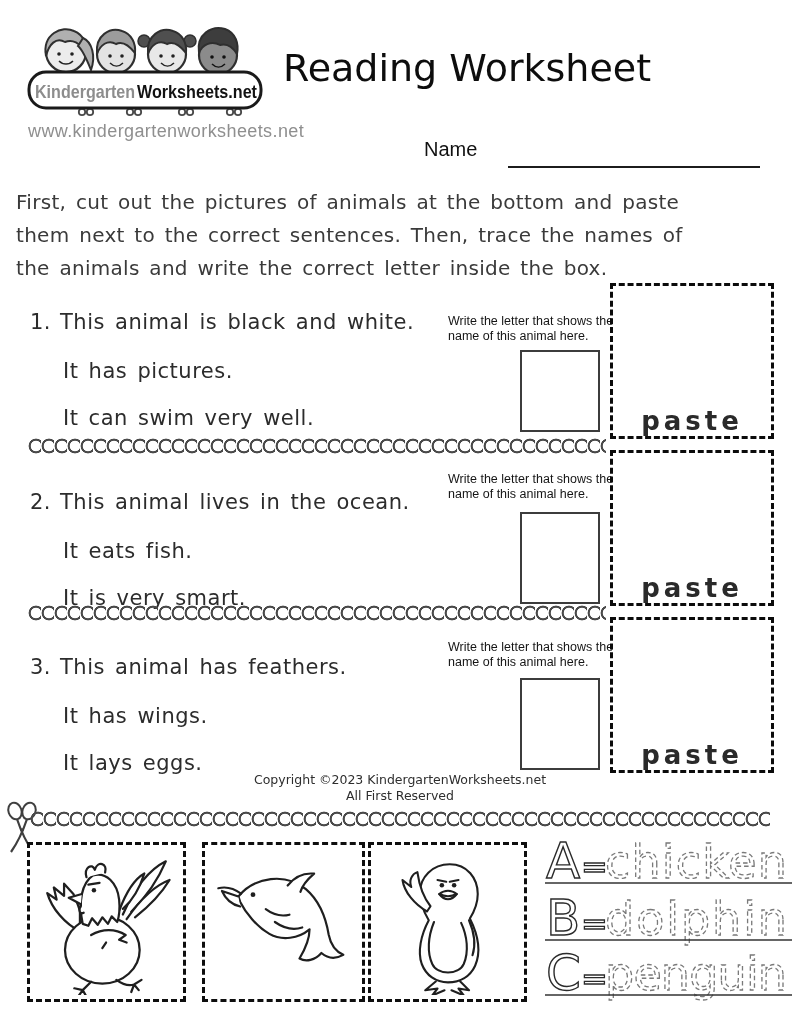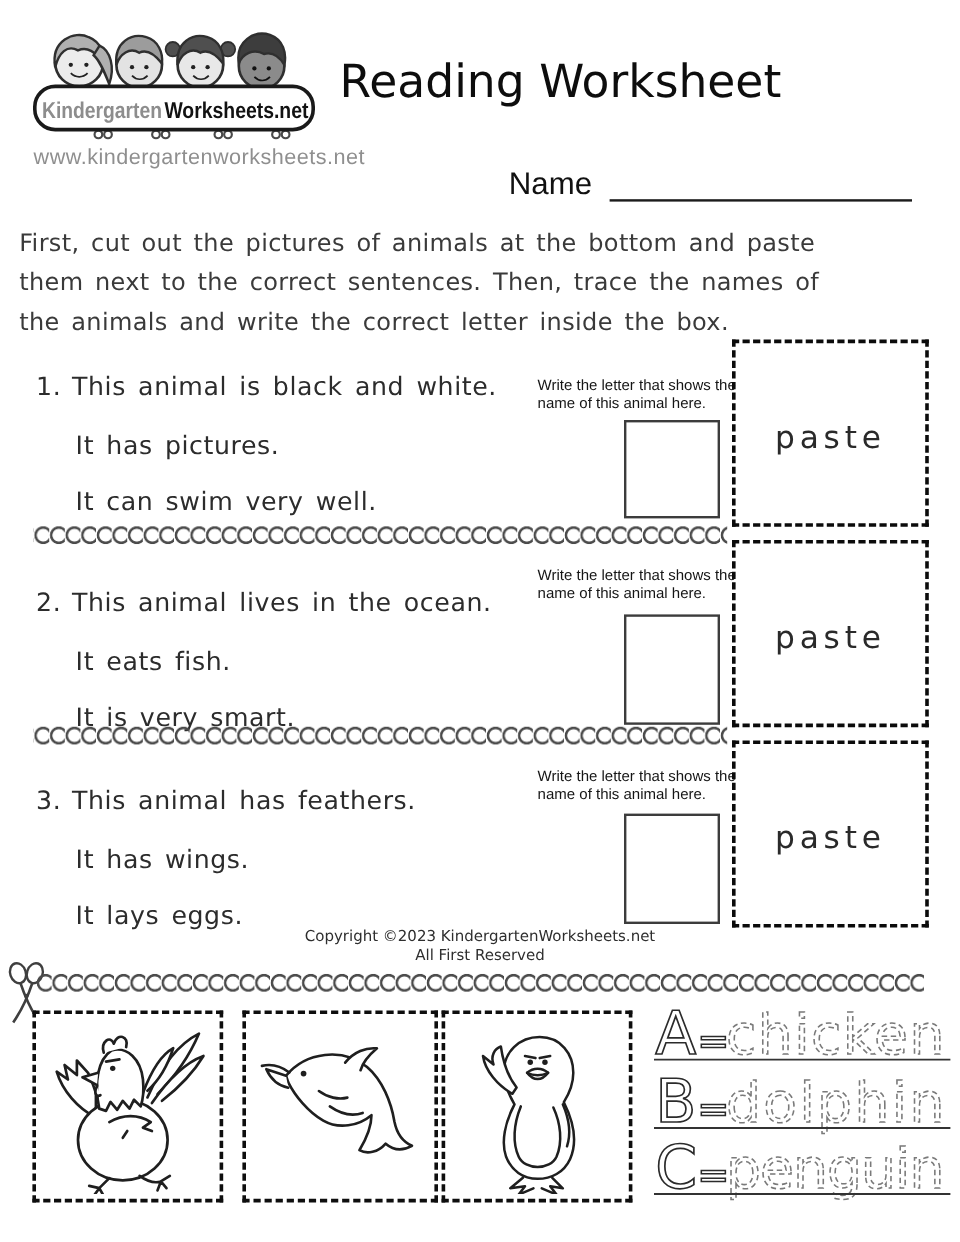--- a/index.html
+++ b/index.html
@@ -6,21 +6,21 @@
   .page {
     position:relative; width:800px; height:1035px; background:#ffffff;
     font-family:"Liberation Sans", sans-serif; overflow:hidden;
   }
   .hand { font-family:"DejaVu Sans", sans-serif; }
 
   
   .logo-svg { position:absolute; left:26px; top:20px; }
   .website  { position:absolute; left:28px; top:121px; font-size:18px; color:#8f8f8f; letter-spacing:0.4px;text-align:right; }
   .title    { position:absolute; left:283px; top:46px; font-size:38px; color:#0d0d0d; }
-  .name-label{ position:absolute; left:424px; top:138px; font-size:26px; color:#111; }
+  .name-label{ position:absolute; left:424px; top:138px; font-size:20px; color:#111; }
   .name-line{ position:absolute; left:508px; top:166px; width:252px; border-top:2px solid #1c1c1c; }
 
   
   .instructions { position:absolute; left:16px; top:186px; width:750px;
     font-size:20px; line-height:33px; color:#3a3a3a; letter-spacing:0.3px; word-spacing:3px; }
 
   
   .q { position:absolute; left:30px; width:590px; font-size:21px; color:#2c2c2c;
        letter-spacing:0.5px; word-spacing:3px; }
   .q .l1 { position:absolute; top:0; left:0; white-space:nowrap; }
@@ -29,21 +29,21 @@
   .q .l3 { position:absolute; top:96px; left:33px; white-space:nowrap; }
   #q1 { top:310px; } #q2 { top:490px; } #q3 { top:655px; }
 
   .caption { position:absolute; left:448px; width:170px; font-size:12.5px; line-height:15px; color:#151515; }
   #cap1 { top:314px; } #cap2 { top:472px; } #cap3 { top:640px; }
 
   .letterbox { position:absolute; left:520px; width:76px; border:2px solid #3c3c3c; background:#fff; }
   #lb1 { top:350px; height:78px; } #lb2 { top:512px; height:88px; } #lb3 { top:678px; height:88px; }
 
   .pastebox { position:absolute; left:610px; width:158px; height:150px;
-    border:3px dashed #0b0b0b; display:flex; align-items:center; justify-content:center; }
+    border:3px dashed #0b0b0b; display:flex; align-items:flex-end; justify-content:center;font-weight:bold; }
   .pastebox span { font-size:26px; letter-spacing:4px; color:#2a2a2a; padding-top:8px; }
   #pb1 { top:283px; } #pb2 { top:450px; } #pb3 { top:617px; }
 
   
   .chain { position:absolute; height:18px;
     background-image:radial-gradient(circle at 8px 9px, rgba(0,0,0,0) 5px, #4a4a4a 5.6px, #4a4a4a 7.1px, rgba(0,0,0,0) 7.7px);
     background-size:13px 18px; background-repeat:repeat-x; }
   #chain1 { left:28px; top:437px; width:578px; }
   #chain2 { left:28px; top:604px; width:578px; }
   #chain3 { left:30px; top:810px; width:740px; }

